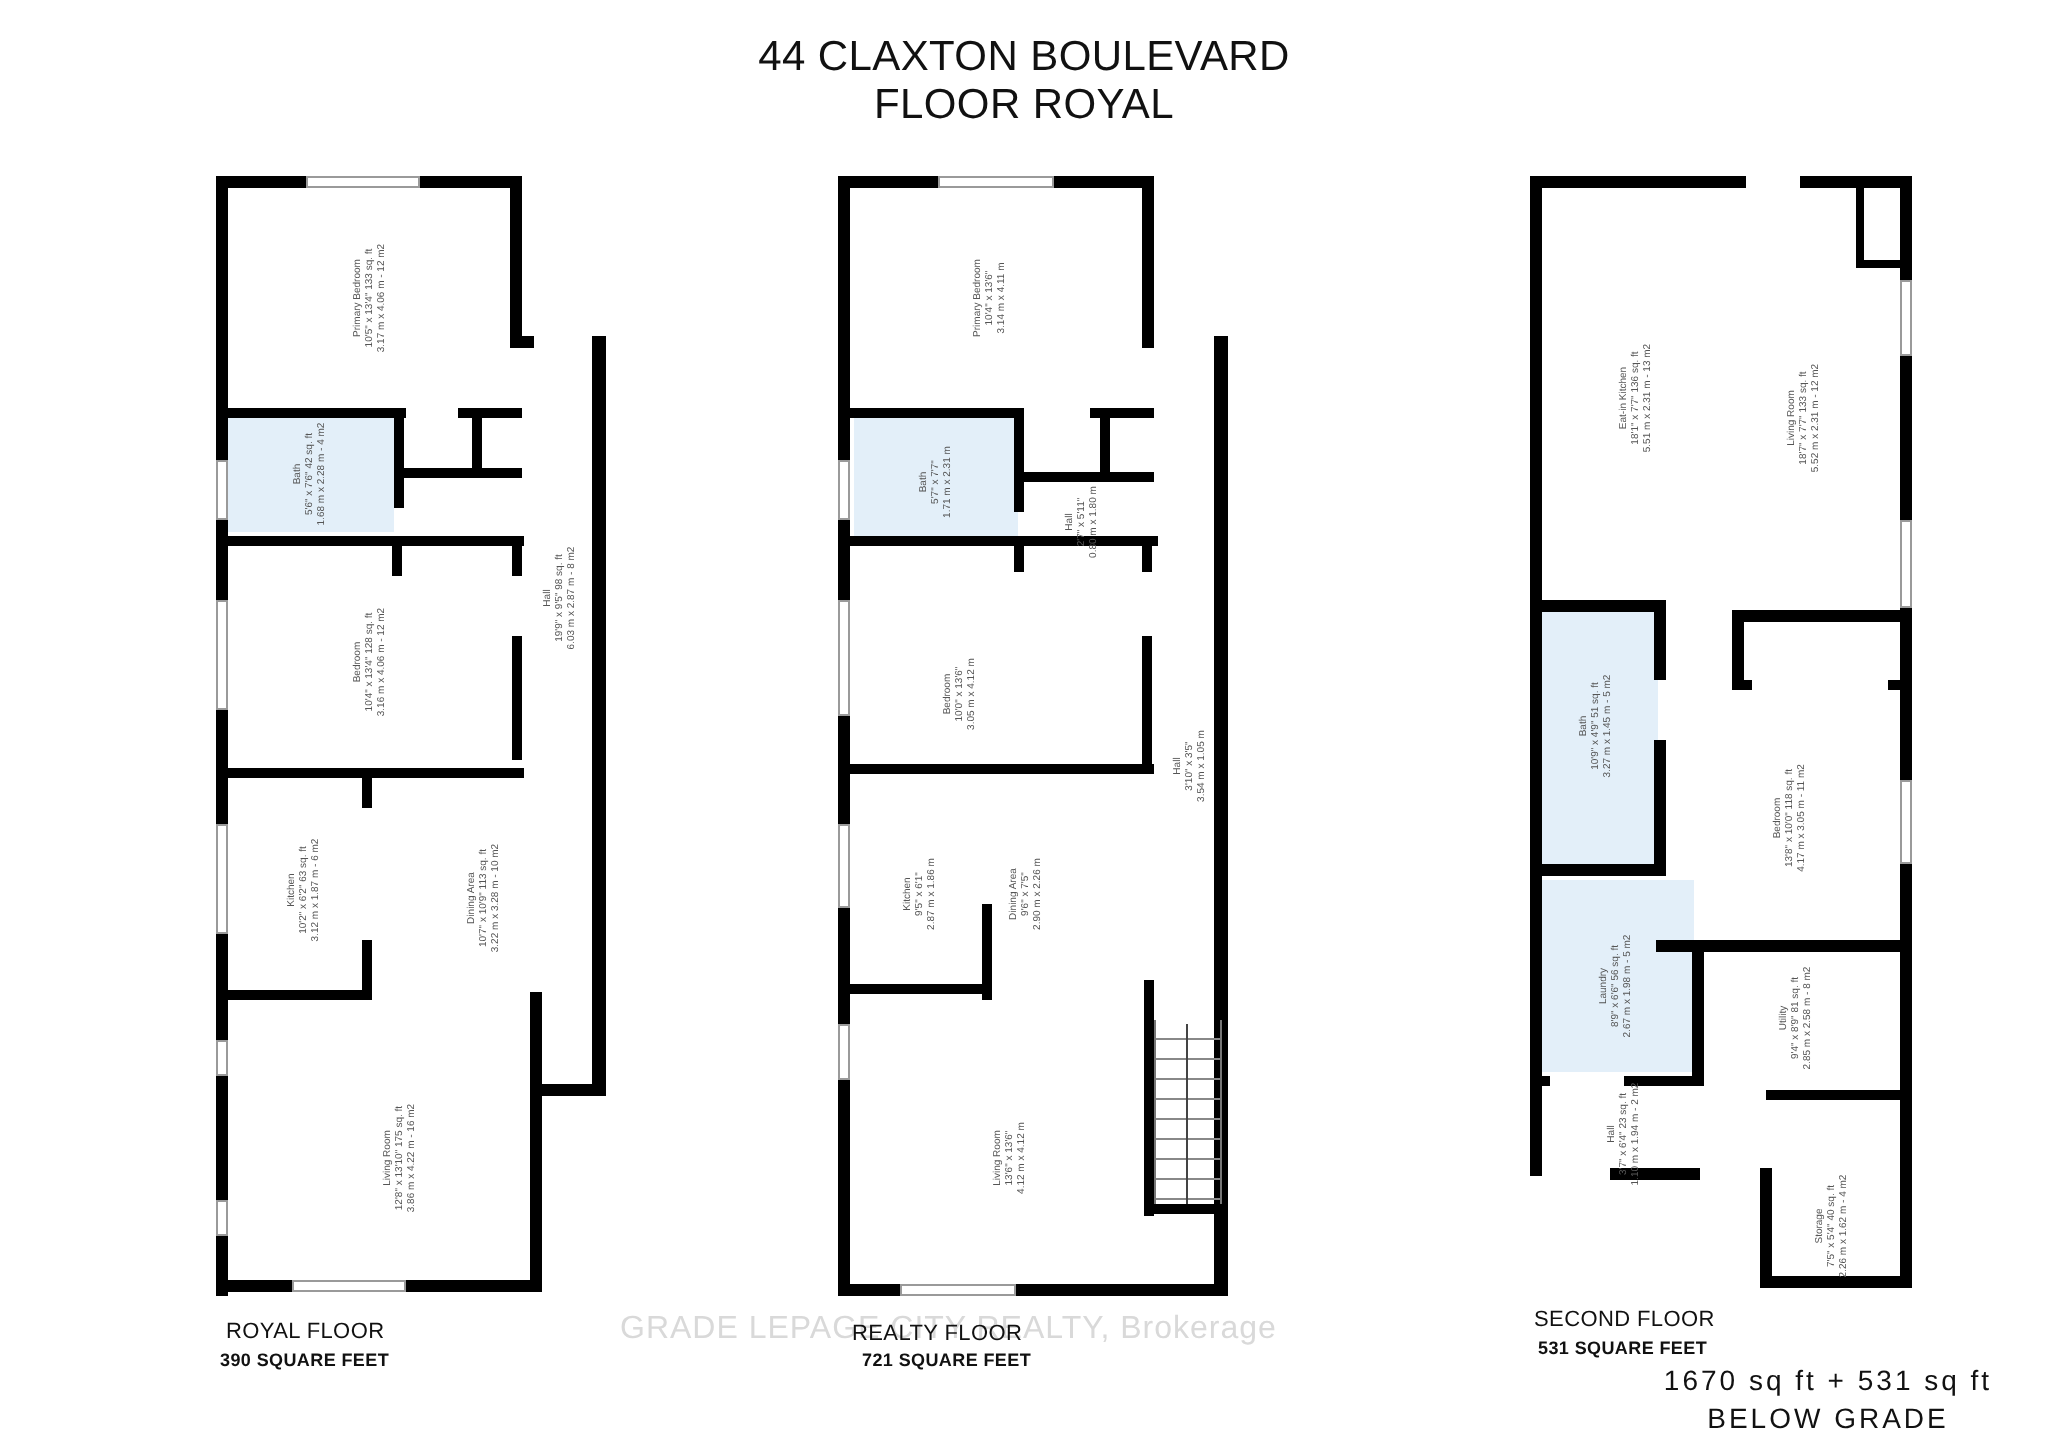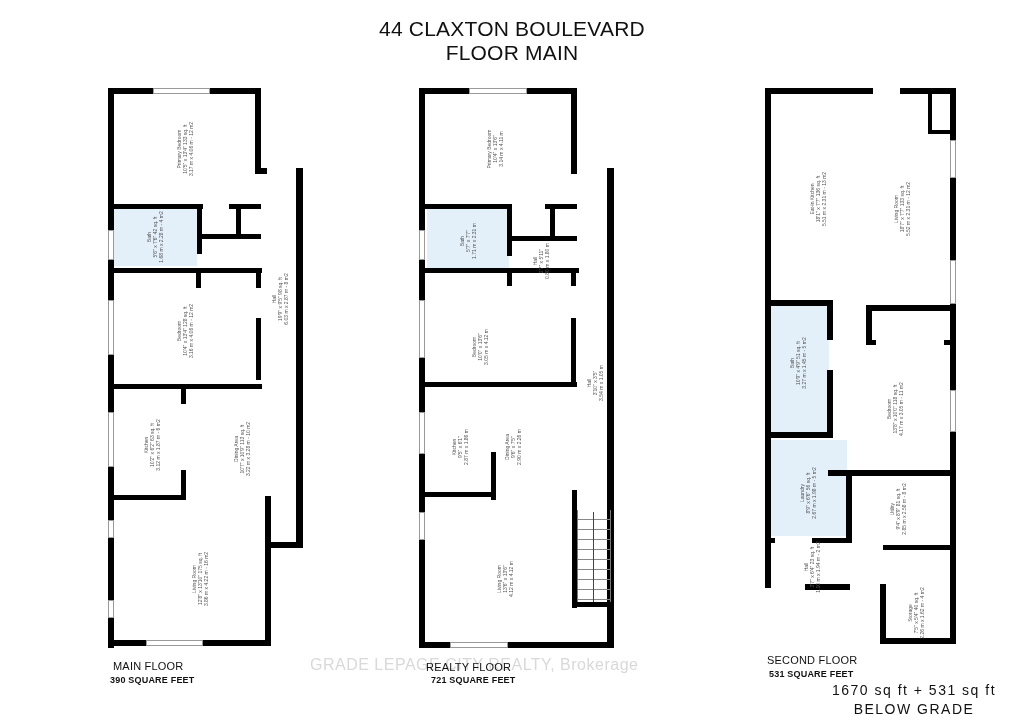--- a/index.html
+++ b/index.html
@@ -14,21 +14,21 @@
   .total { position:absolute; font-size:14px; letter-spacing:1.5px; text-align:center; width:240px; }
   .watermark { position:absolute; left:310px; top:656px; font-size:16px; color:#d9d9d9; letter-spacing:0.5px; white-space:nowrap; }
   .stairs { position:absolute; border-left:1px solid #777; border-right:1px solid #777; }
   .stairs .tread { height:1px; background:#888; margin-top:9px; }
   .stair-arrow { position:absolute; width:1px; background:#444; }
 </style>
 </head>
 <body>
 
 <div class="title" style="top:17px;">44 CLAXTON BOULEVARD</div>
-<div class="title" style="top:41px;">FLOOR MAIN</div>
+<div class="title" style="top:41px;">FLOOR ROYAL</div>
 
 <div>
 
   <div class="wet" style="left:113px; top:208px; width:84px; height:58px;"></div>
 
   <div class="wall" style="left:108px; top:88px; width:153px; height:6px;"></div>
   <div class="wall" style="left:108px; top:88px; width:6px; height:560px;"></div>
   <div class="wall" style="left:255px; top:88px; width:6px; height:84px;"></div>
   <div class="wall" style="left:255px; top:168px; width:12px; height:6px;"></div>
   <div class="wall" style="left:296px; top:168px; width:7px; height:380px;"></div>
@@ -87,21 +87,21 @@
     <div>Dining Area</div>
     <div>10'7" x 10'9" 113 sq. ft</div>
     <div>3.22 m x 3.28 m - 10 m2</div>
   </div>
   <div class="room-label" style="left:160px; top:570px; width:80px;">
     <div>Living Room</div>
     <div>12'8" x 13'10" 175 sq. ft</div>
     <div>3.86 m x 4.22 m - 16 m2</div>
   </div>
 
-  <div class="floor-name" style="left:113px; top:660px;">MAIN FLOOR</div>
+  <div class="floor-name" style="left:113px; top:660px;">ROYAL FLOOR</div>
   <div class="floor-sqft" style="left:110px; top:675px;">390 SQUARE FEET</div>
 </div>
 
 <div>
   <div class="wet" style="left:427px; top:208px; width:82px; height:60px;"></div>
 
   <div class="wall" style="left:419px; top:88px; width:158px; height:6px;"></div>
   <div class="wall" style="left:419px; top:88px; width:6px; height:560px;"></div>
   <div class="wall" style="left:571px; top:88px; width:6px; height:86px;"></div>
   <div class="wall" style="left:607px; top:168px; width:7px; height:480px;"></div>

